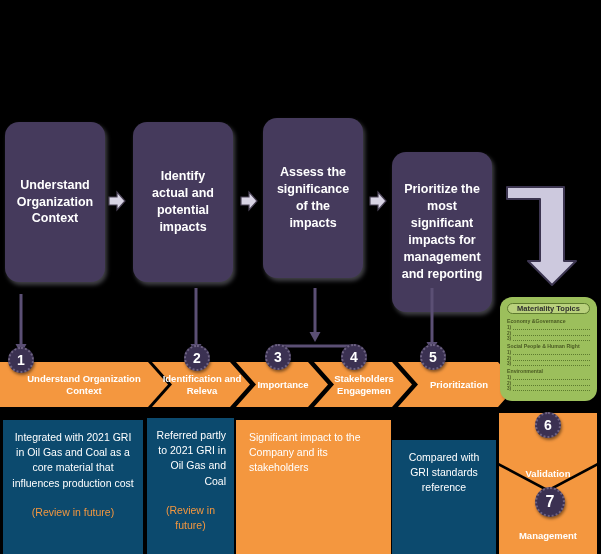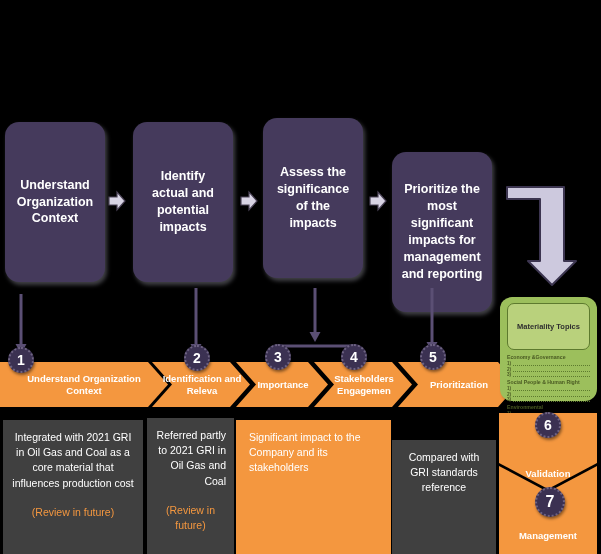--- a/index.html
+++ b/index.html
@@ -35,32 +35,32 @@
   
   .numcircle{position:absolute;width:26px;height:26px;border-radius:50%;
              background:#3b3152;color:#fff;font-weight:bold;font-size:14px;
              display:flex;align-items:center;justify-content:center;
              border:2px dotted #6e6383;box-sizing:border-box;z-index:9;
              box-shadow:1px 2px 3px rgba(0,0,0,.45);}
 
   
   .card{position:absolute;box-sizing:border-box;padding:10px 8px;
         color:#fff;font-size:10.5px;line-height:1.45;text-align:center;}
-  .card.dark{background:#404040;}
+  .card.dark{background:#0c4a6e;}
   .card.orange{background:#f4973f;text-align:left;font-size:10.5px;}
   .card .note{color:#f4973f;display:block;margin-top:14px;}
   .card.left-al{text-align:left;}
 
   
   .matpanel{position:absolute;background:#9cbf5c;border-radius:12px;
             box-sizing:border-box;padding:6px 7px;
             box-shadow:2px 2px 3px rgba(0,0,0,.35);}
   .matheader{background:#b9d17c;border:1px solid #5d7a2e;border-radius:7px;
              text-align:center;font-size:7.5px;font-weight:bold;color:#2f2f2f;
-             padding:18px 0;margin-bottom:4px;}
+             padding:0 0;margin-bottom:4px;}
   .matcat{font-size:5.2px;font-weight:bold;color:#4a5a22;margin:2px 0 1px;}
   .matline{display:flex;align-items:flex-end;font-size:4.6px;color:#4a5a22;
            margin-bottom:.5px;}
   .matline b{font-weight:bold;margin-right:2px;}
   .matline i{flex:1;border-bottom:1px dotted #5d7a2e;height:4px;display:block;}
   .dchev-label{position:absolute;width:100%;text-align:center;color:#fff;
                font-weight:bold;font-size:9.5px;}
 </style>
 </head>
 <body>

